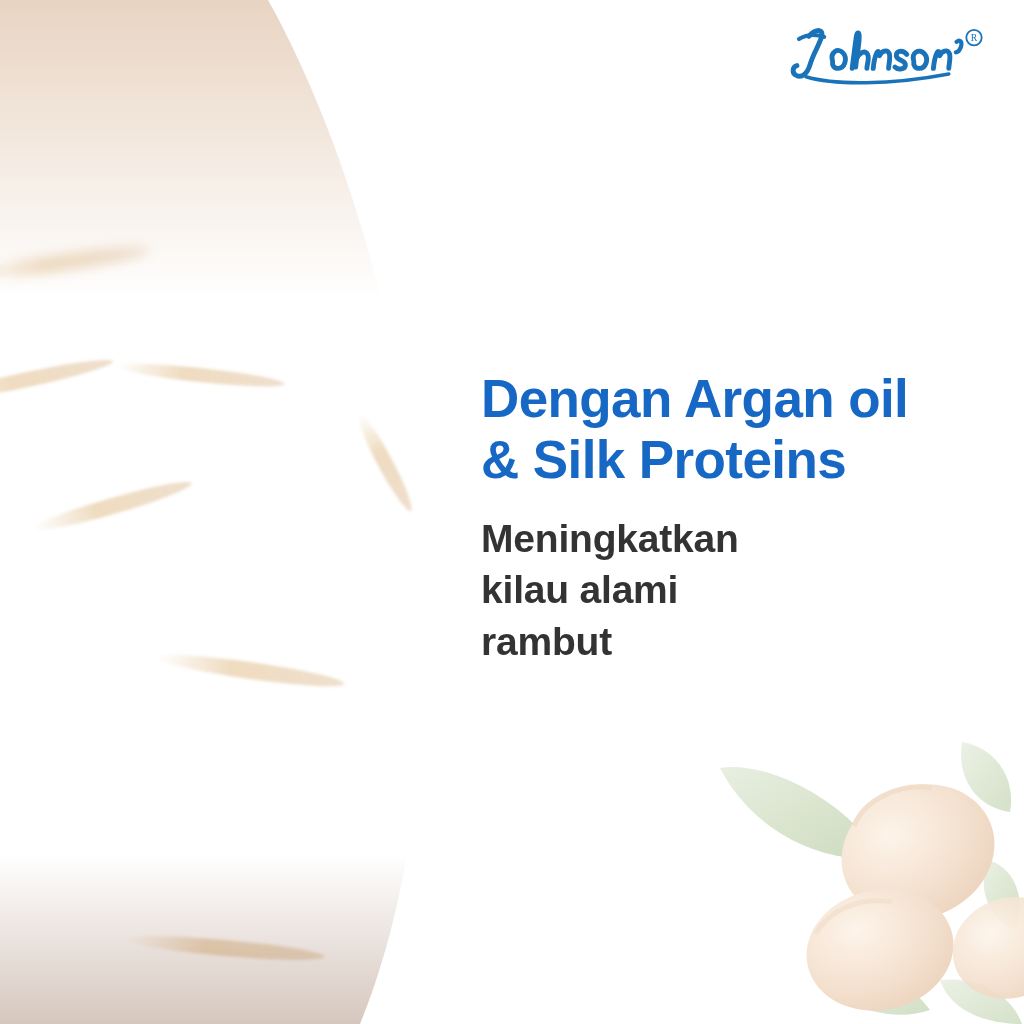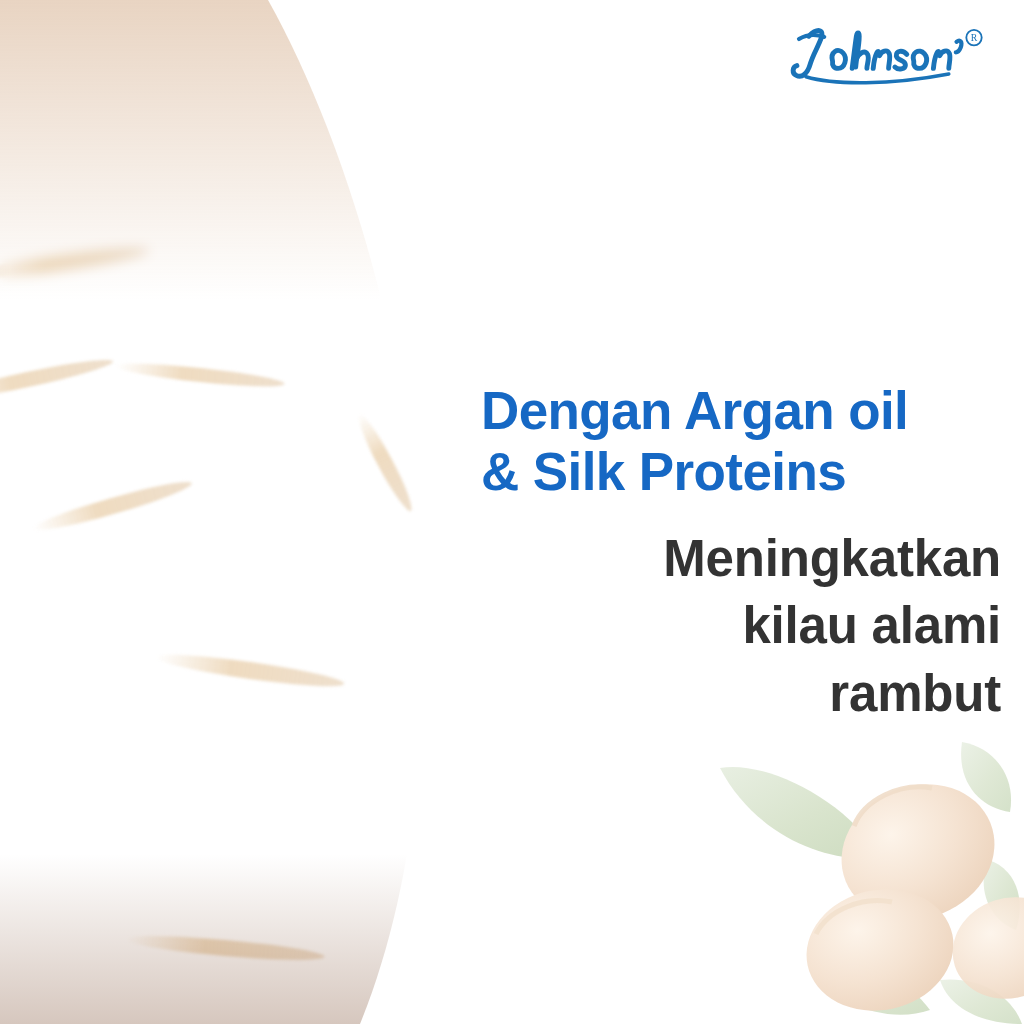--- a/index.html
+++ b/index.html
@@ -66,41 +66,40 @@
     top: 18px;
     width: 210px;
     height: 70px;
   }
   .logo svg { width: 100%; height: 100%; display: block; }
 
   
   .text-block {
     position: absolute;
     left: 481px;
-    top: 380px;
+    top: 368px;
     width: 520px;
   }
   .headline {
     color: #1668c4;
     font-size: 53px;
     font-weight: 700;
     line-height: 1.16;
     letter-spacing: -0.6px;
     margin: 0;
     white-space: pre-line;
   }
   .subhead {
     color: #333333;
-    font-size: 51px;
+    font-size: 39px;
     font-weight: 700;
     line-height: 1.32;
     letter-spacing: -0.2px;
     margin: 22px 0 13px 0;
     white-space: pre-line;
-    text-align: right;
   }
 
   
   .illustration {
     position: absolute;
     right: 0;
     bottom: 0;
     width: 320px;
     height: 290px;
     pointer-events: none;

